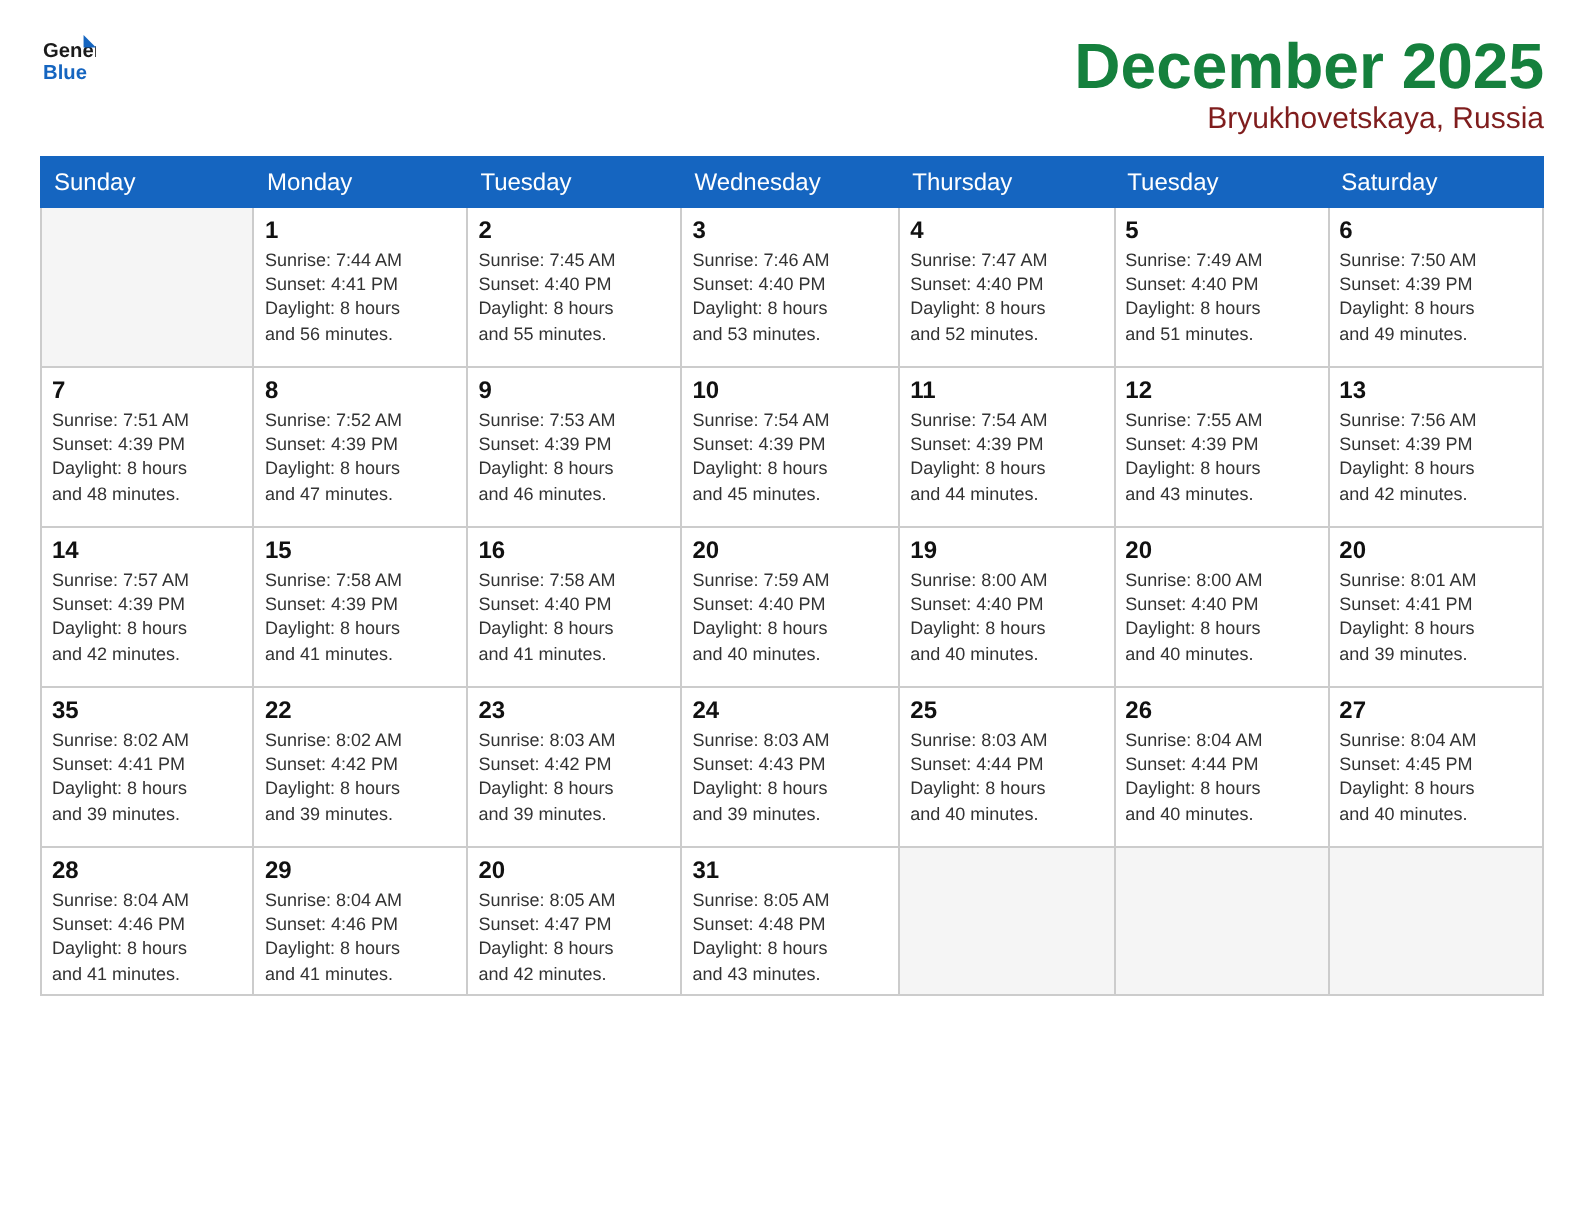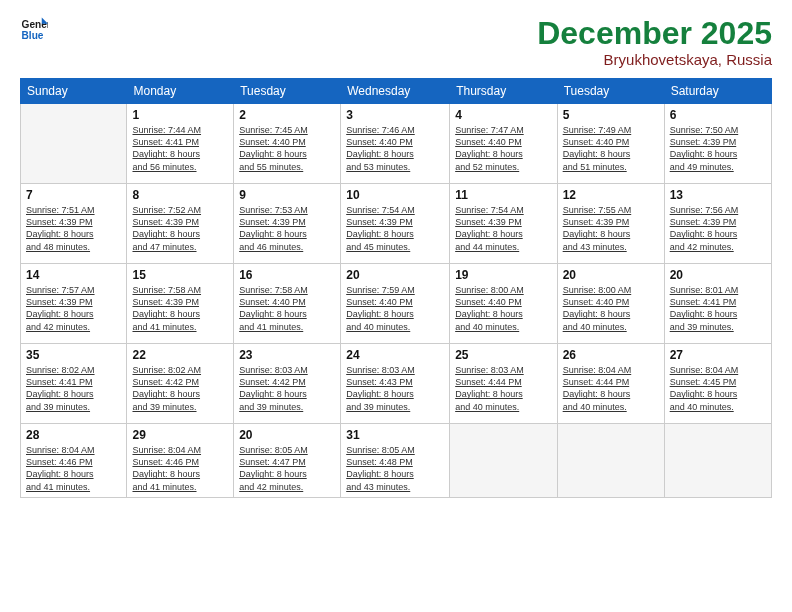--- a/index.html
+++ b/index.html
@@ -74,21 +74,20 @@
     .day-num {
       font-size: 12px;
       font-weight: bold;
       color: #111;
       margin-bottom: 2px;
     }
     .cell-info {
       font-size: 9px;
       color: #333;
       line-height: 1.35;
-      text-decoration: underline;
     }
     .last-row td {
       height: 70px;
     }
   </style>
 </head>
 <body>
 
 <div class="page">
   <div class="header">

